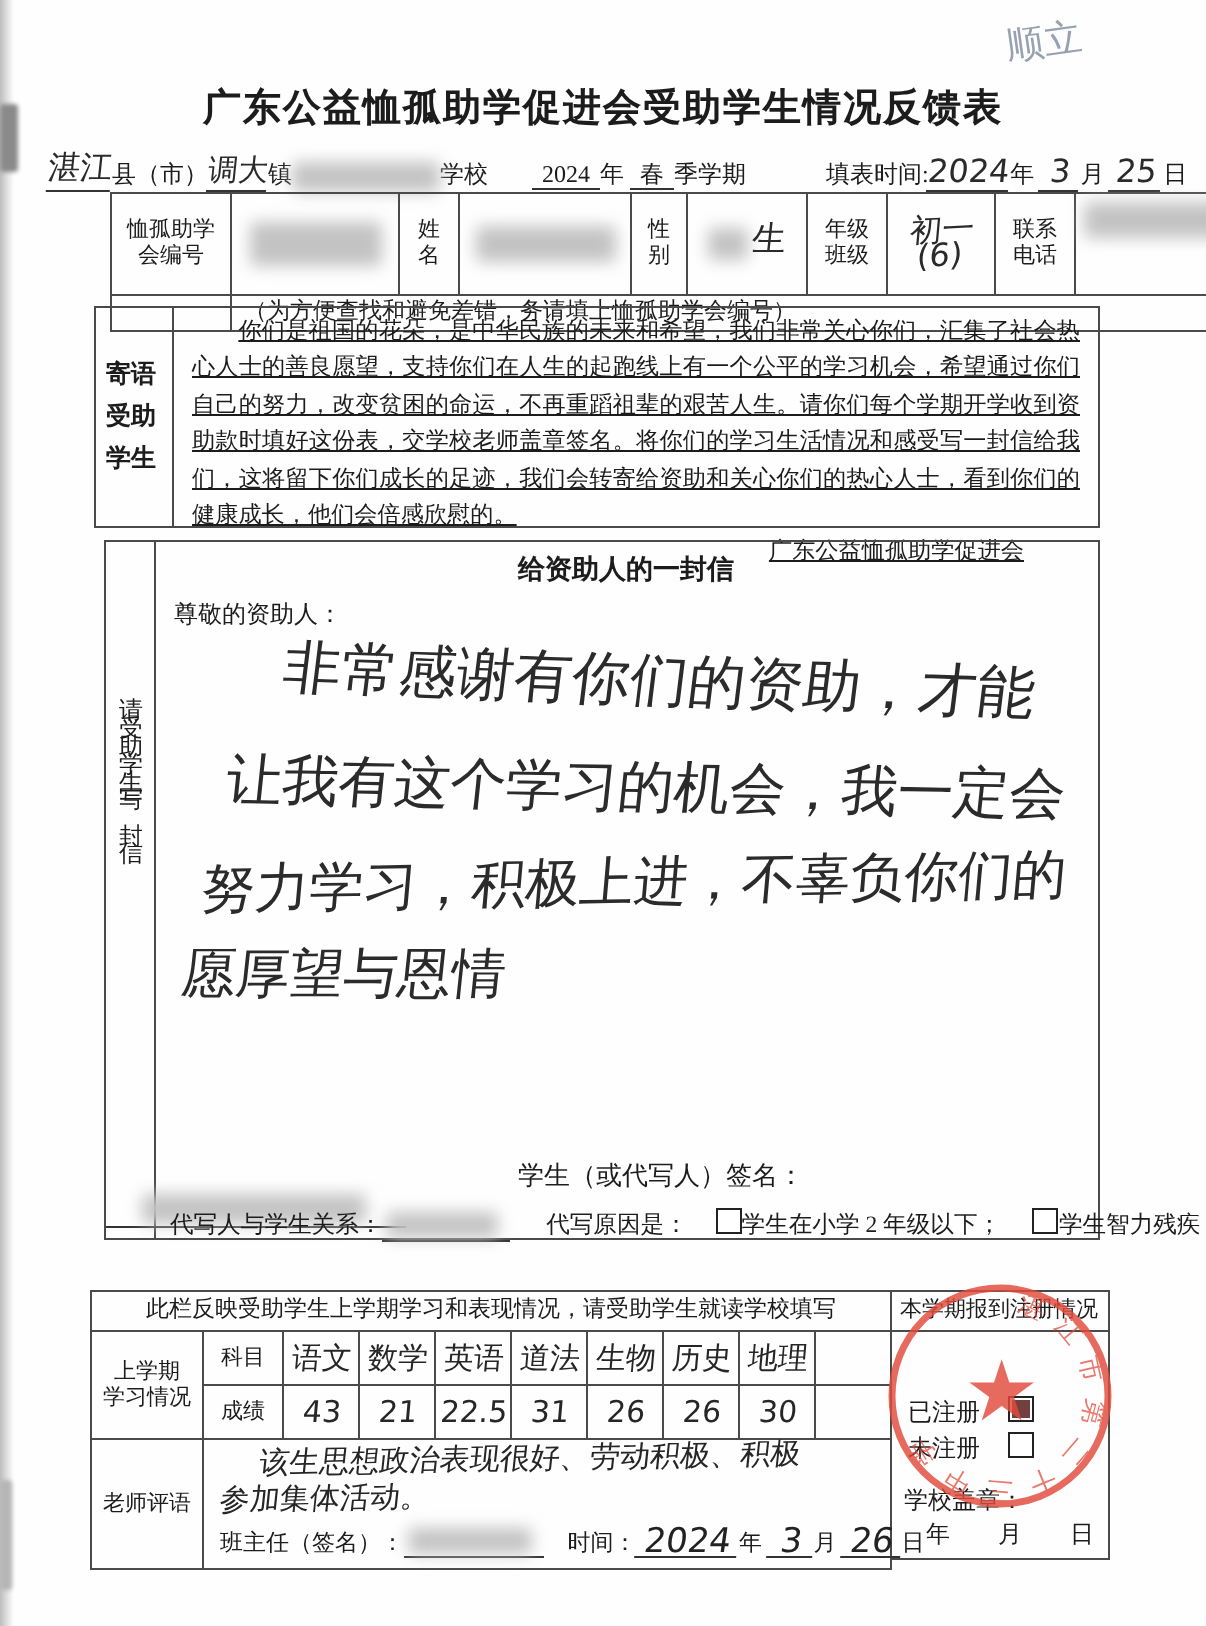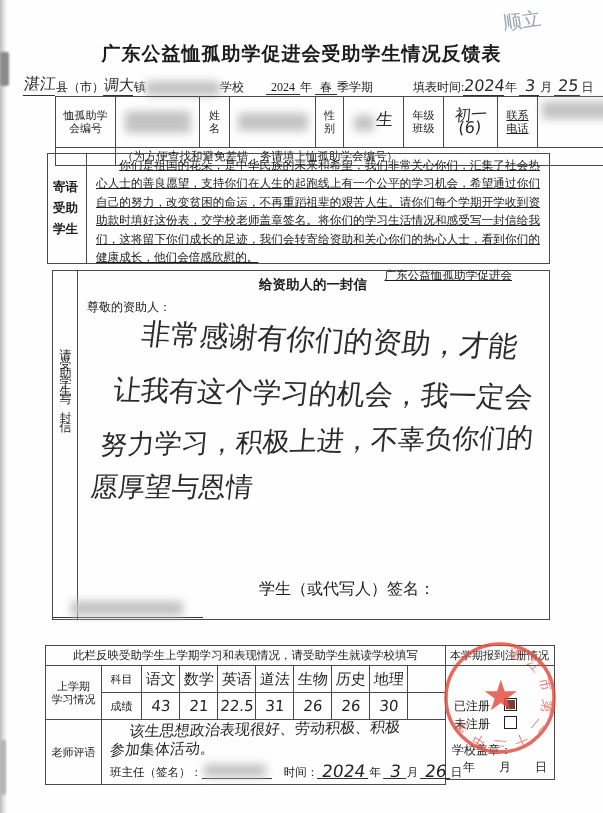--- a/index.html
+++ b/index.html
@@ -39,21 +39,21 @@
   .msg-body .para{text-indent:2em;}
   .msg-sign{text-align:right;padding-right:28px;}
   
   .letter-box{left:52px;top:270px;width:496px;height:348px;border:1.5px solid #4a4a4a;}
   .letter-side{position:absolute;left:0;top:0;bottom:0;width:24px;border-right:1px solid #4a4a4a;}
   .letter-side div{writing-mode:vertical-rl;text-orientation:upright;letter-spacing:9px;
       font-size:12px;margin:68px auto 0 auto;height:260px;}
   .letter-title{position:absolute;left:24px;right:0;top:5px;text-align:center;font-size:13.5px;font-weight:bold;}
   .letter-salutation{position:absolute;left:34px;top:28px;font-size:12px;}
   .letter-line{position:absolute;white-space:nowrap;font-family:"DejaVu Sans",sans-serif;color:#2b2b2b;}
-  .sig-row{position:absolute;left:0;right:0;top:308px;font-size:16px;}
+  .sig-row{position:absolute;left:0;right:0;top:308px;font-size:13px;}
   .proxy-row{position:absolute;left:0;right:0;top:333px;font-size:11.8px;white-space:nowrap;}
   
   .report-left{left:45px;top:645px;width:400px;padding-left:16px;}
   .report-left td{font-size:11.5px;}
   .report-left tr.hdr td{height:19px;font-size:11.5px;}
   .report-left tr.subj td,.report-left tr.scor td{height:26px;}
   .report-left td.hw-cell{font-family:"DejaVu Sans",sans-serif;font-size:15px;color:#262626;transform:skewX(-5deg);}
   .report-left tr.cmt td{height:64px;}
   .cmt-cell{position:relative;text-align:left;}
   .cmt-line{position:absolute;font-family:"DejaVu Sans",sans-serif;font-size:15px;color:#262626;
@@ -116,21 +116,21 @@
       <td><span class="blur-redact" style="width:70px;height:18px;"></span></td>
       <td>
             <div style="width:14px;margin:0 auto;">性别</div>
           </td>
       <td><span class="blur-redact" style="width:20px;height:16px;"></span> <span class="hw" style="font-size:17px;">生</span></td>
       <td>
             <div style="width:26px;margin:0 auto;">年级班级</div>
           </td>
       <td><span class="hw" style="font-size:16px;transform:skewX(-8deg) rotate(-3deg);">初一(6)</span></td>
       <td>
-            <div style="width:26px;margin:0 auto;text-decoration:underline;">联系电话</div>
+            <div style="width:26px;margin:0 auto;">联系电话</div>
           </td>
       <td style="position:relative;">
             <span class="blur-redact" style="position:absolute;left:4px;top:4px;width:100px;height:18px;"></span>
           </td>
     </tr>
     <tr class="note-row">
       <td></td>
       <td colspan="9">（为方便查找和避免差错，务请填上恤孤助学会编号）</td>
     </tr>
   </tbody>
@@ -153,20 +153,29 @@
     <div class="letter-title">给资助人的一封信</div>
     <div class="letter-salutation">尊敬的资助人：</div>
 
     <div class="letter-line" style="left:88px;top:50px;font-size:29px;transform:skewX(-5deg) rotate(2deg);">非常感谢有你们的资助，才能</div>
     <div class="letter-line" style="left:60px;top:104px;font-size:28px;transform:skewX(-5deg) rotate(1deg);">让我有这个学习的机会，我一定会</div>
     <div class="letter-line" style="left:48px;top:152px;font-size:27px;transform:skewX(-6deg) rotate(-1deg);">努力学习，积极上进，不辜负你们的</div>
     <div class="letter-line" style="left:38px;top:198px;font-size:27px;transform:skewX(-6deg);">愿厚望与恩情</div>
 
     <div class="sig-row">
       <span style="margin-left:206px;">学生（或代写人）签名：</span><span class="uline" style="width:150px;position:relative;height:16px;"><span class="blur-redact" style="position:absolute;left:18px;bottom:1px;width:112px;height:15px;"></span></span>
+    </div>
+    <div class="proxy-row">
+      <span style="margin-left:32px;">代写人与学生关系：</span><span class="uline" style="width:64px;position:relative;height:15px;"><span class="blur-redact" style="position:absolute;left:2px;bottom:1px;width:56px;height:13px;"></span></span>
+      <span style="display:inline-block;width:12px;"></span>
+      <span>代写原因是：</span>
+      <span style="display:inline-block;width:8px;"></span>
+      <span class="cb"></span><span>学生在小学 2 年级以下；</span>
+      <span style="display:inline-block;width:10px;"></span>
+      <span class="cb"></span><span>学生智力残疾</span>
     </div>
   </div>
 
   <table class="grid abs report-left">
     <colgroup>
         <col style="width:56px">
         <col style="width:40px">
         <col style="width:38px">
         <col style="width:38px">
         <col style="width:38px">

